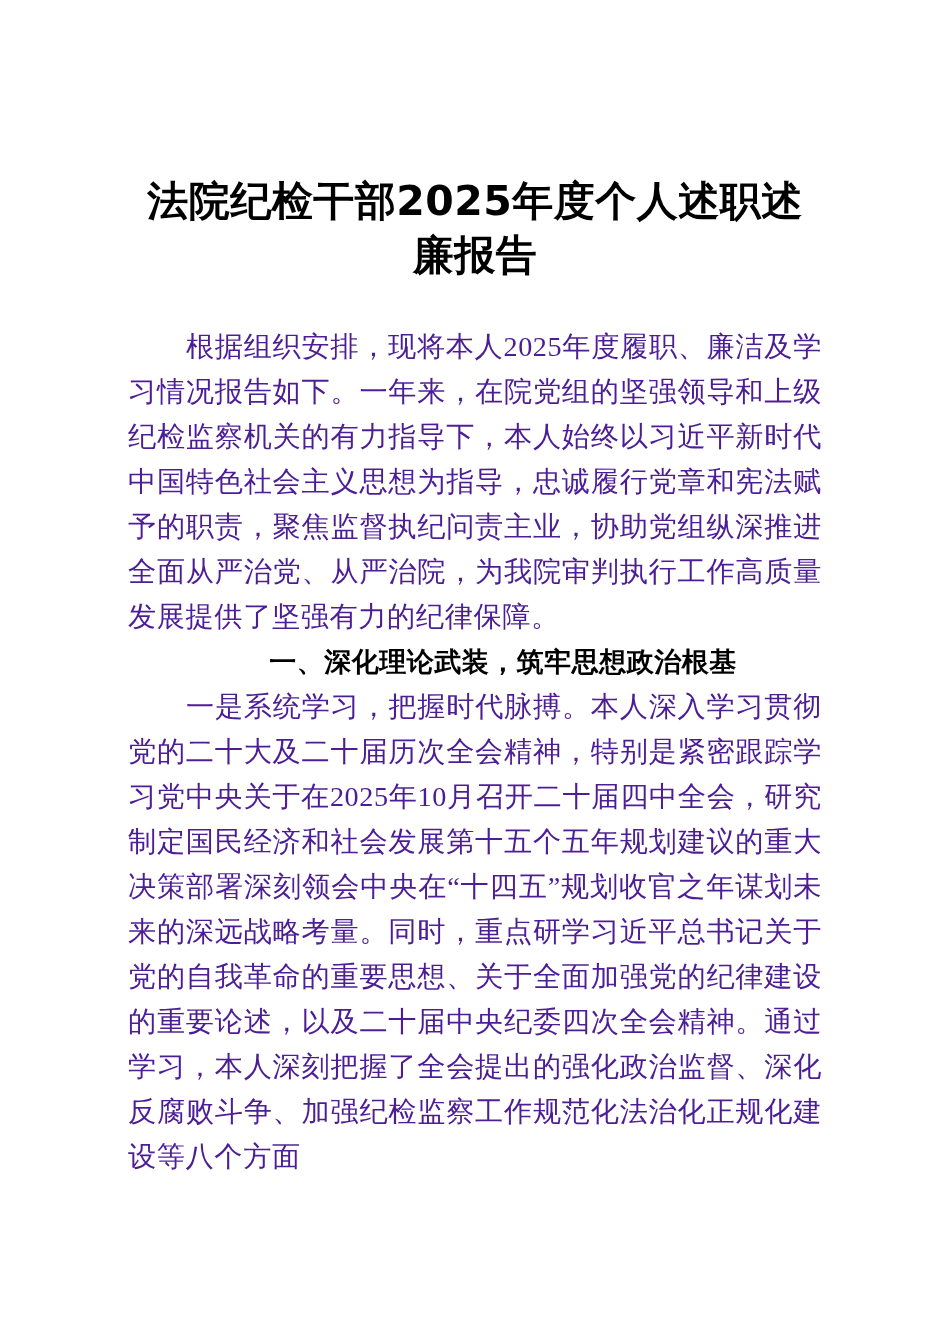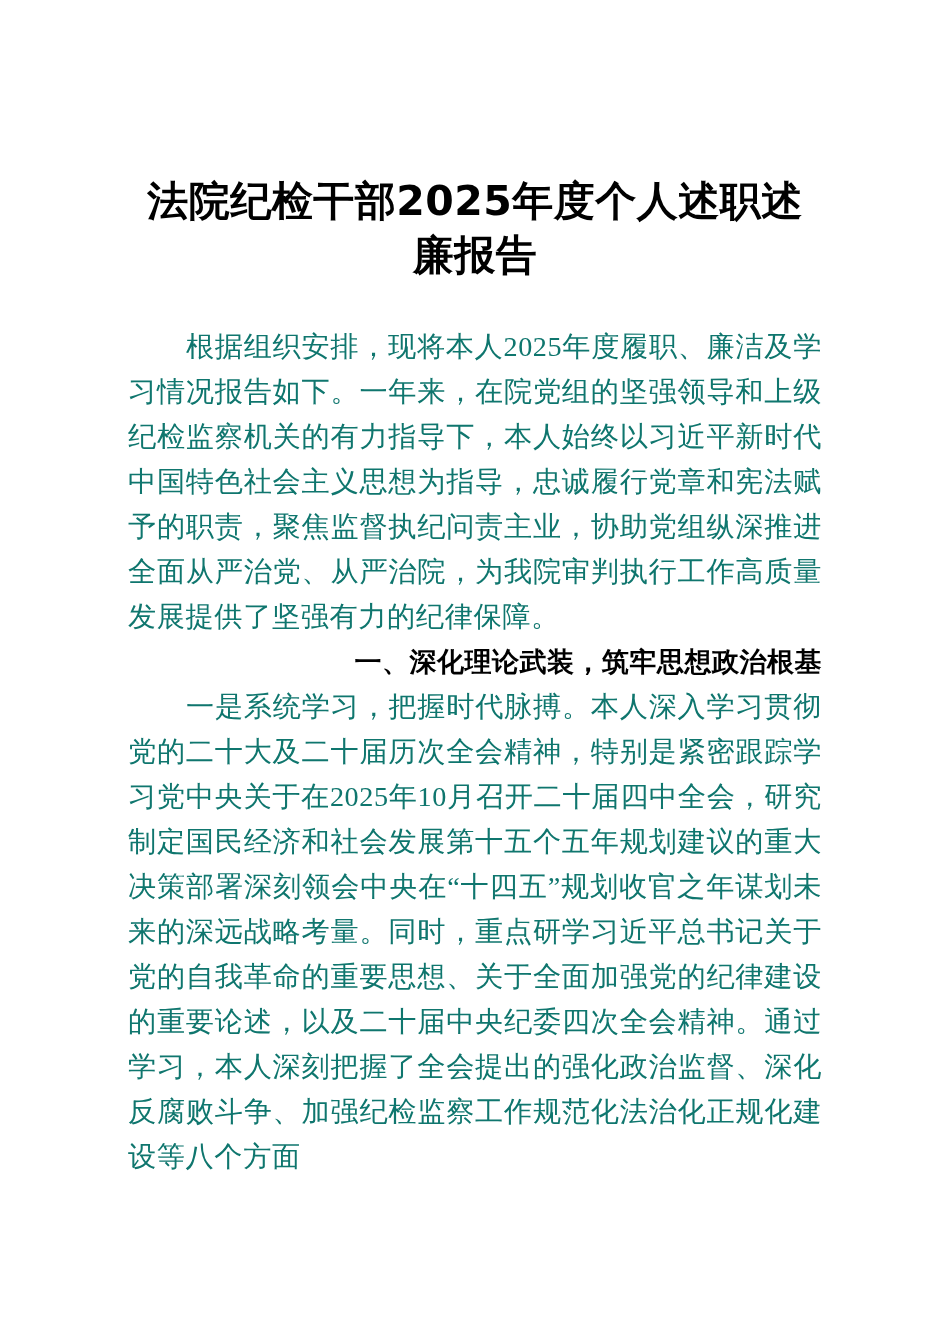--- a/index.html
+++ b/index.html
@@ -52,38 +52,38 @@
     font-family: "Liberation Serif", "DejaVu Serif", serif;
     font-size: 28.2px;
     line-height: 45px;
     text-align: justify;
     text-justify: inter-ideograph;
     text-align-last: left;
     letter-spacing: 0.6px;
     margin: 0;
     padding: 0;
     text-indent: 58px;
-    color: #0f766e;
+    color: #4c1d95;
     font-weight: 350;
   }
 
   .para.no-last-justify {
     text-align-last: left;
   }
 
   .heading {
     font-family: "DejaVu Sans", "Liberation Sans", sans-serif;
     font-size: 27px;
     line-height: 45px;
     font-weight: bold;
     letter-spacing: 0.5px;
     margin: 0;
     padding: 0;
     text-indent: 56px;
-    text-align: right;
+    text-align: center;
     color: #000000;
   }
 </style>
 </head>
 <body>
 
 <div class="page">
   <div class="doc-body">
 
     <h1 class="doc-title">法院纪检干部2025年度个人述职述廉报告</h1>

